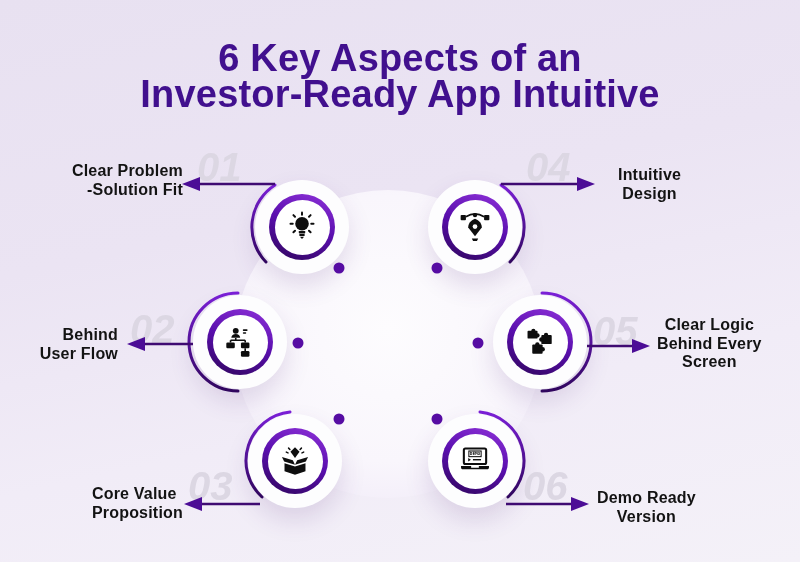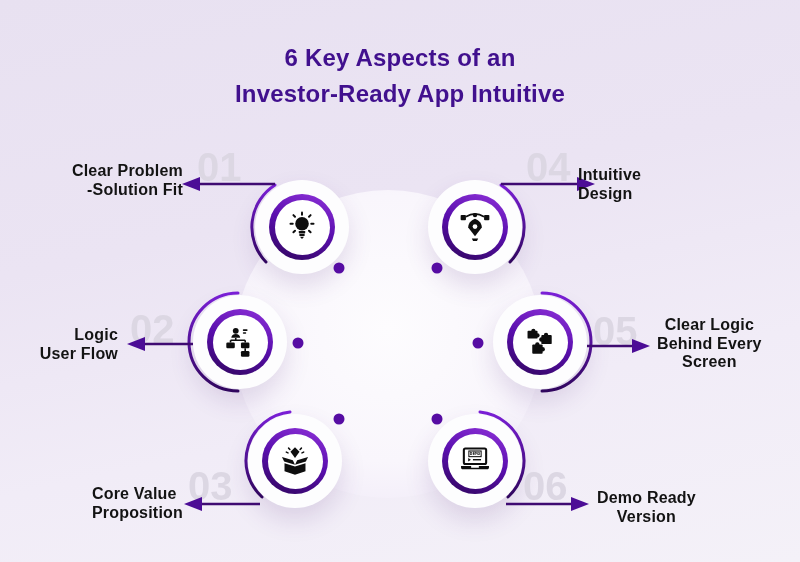--- a/index.html
+++ b/index.html
@@ -12,21 +12,21 @@
     position:absolute;left:234px;top:190px;width:308px;height:308px;border-radius:50%;
     background:radial-gradient(circle at 50% 45%, #fdfcfe 0%, #f9f6fc 58%, #f3eef9 78%, rgba(243,238,249,0) 100%);
   }
   .glow{
     position:absolute;width:94px;height:94px;border-radius:50%;background:#fdfdfe;
     box-shadow:0 12px 24px rgba(86,50,130,0.15);
   }
   #glow1{left:255px;top:180px}#glow2{left:193px;top:295px}#glow3{left:248px;top:414px}
   #glow4{left:428px;top:180px}#glow5{left:493px;top:295px}#glow6{left:428px;top:414px}
   .aspect-num{
-    position:absolute;font-size:40px;font-weight:800;color:#dcd7e3;line-height:1;letter-spacing:0;
+    position:absolute;font-size:40px;font-weight:800;color:#dcd7e3;line-height:1;letter-spacing:0;font-style:italic;
   }
   #num1{left:197px;top:147px}#num2{left:130px;top:309px}#num3{left:188px;top:466px}
   #num4{left:526px;top:147px}#num5{left:593px;top:311px}#num6{left:523px;top:466px}
   #overlay{position:absolute;left:0;top:0}
   .ring{
     position:absolute;width:66px;height:66px;border-radius:50%;
     background:linear-gradient(200deg,#8b2fd6 4%,#5a0fae 48%,#330663 96%);
     display:flex;align-items:center;justify-content:center;
   }
   .ring .inner{
@@ -35,26 +35,26 @@
   }
   #ring1{left:269px;top:194px}#ring2{left:207px;top:309px}#ring3{left:262px;top:428px}
   #ring4{left:442px;top:194px}#ring5{left:507px;top:309px}#ring6{left:442px;top:428px}
   .label{
     position:absolute;font-size:16px;font-weight:700;color:#131313;line-height:18.5px;letter-spacing:.2px;
   }
   .label span{display:block}
   #lab1{right:617px;top:162px;text-align:right}
   #lab2{right:682px;top:326px;text-align:right}
   #lab3{right:617px;top:485px;text-align:left}
-  #lab4{left:578px;top:166px;text-align:left}
+  #lab4{left:618px;top:166px;text-align:center}
   #lab5{left:657px;top:316px;text-align:center}
   #lab6{left:597px;top:489px;text-align:center}
   .title{
     position:absolute;left:0;top:40px;width:800px;text-align:center;
-    font-size:24px;line-height:36px;font-weight:800;color:#41108e;letter-spacing:.2px;
+    font-size:38px;line-height:36px;font-weight:800;color:#41108e;letter-spacing:.2px;
   }
   .title span{display:block}
 </style>
 </head>
 <body>
 
 <div id="stage">
 
   <div class="central-blob"></div>
 
@@ -218,21 +218,21 @@
         <rect x="13.8" y="23.4" width="8.4" height="1.7" rx="0.5" fill="#ffffff"></rect>
       </svg>
     </div>
   </div>
 
   <div class="label" id="lab1">
     <span>Clear Problem</span>
     <span>-Solution Fit</span>
   </div>
   <div class="label" id="lab2">
-    <span>Logic</span>
+    <span>Behind</span>
     <span>User Flow</span>
   </div>
   <div class="label" id="lab3">
     <span>Core Value</span>
     <span>Proposition</span>
   </div>
   <div class="label" id="lab4">
     <span>Intuitive</span>
     <span>Design</span>
   </div>

